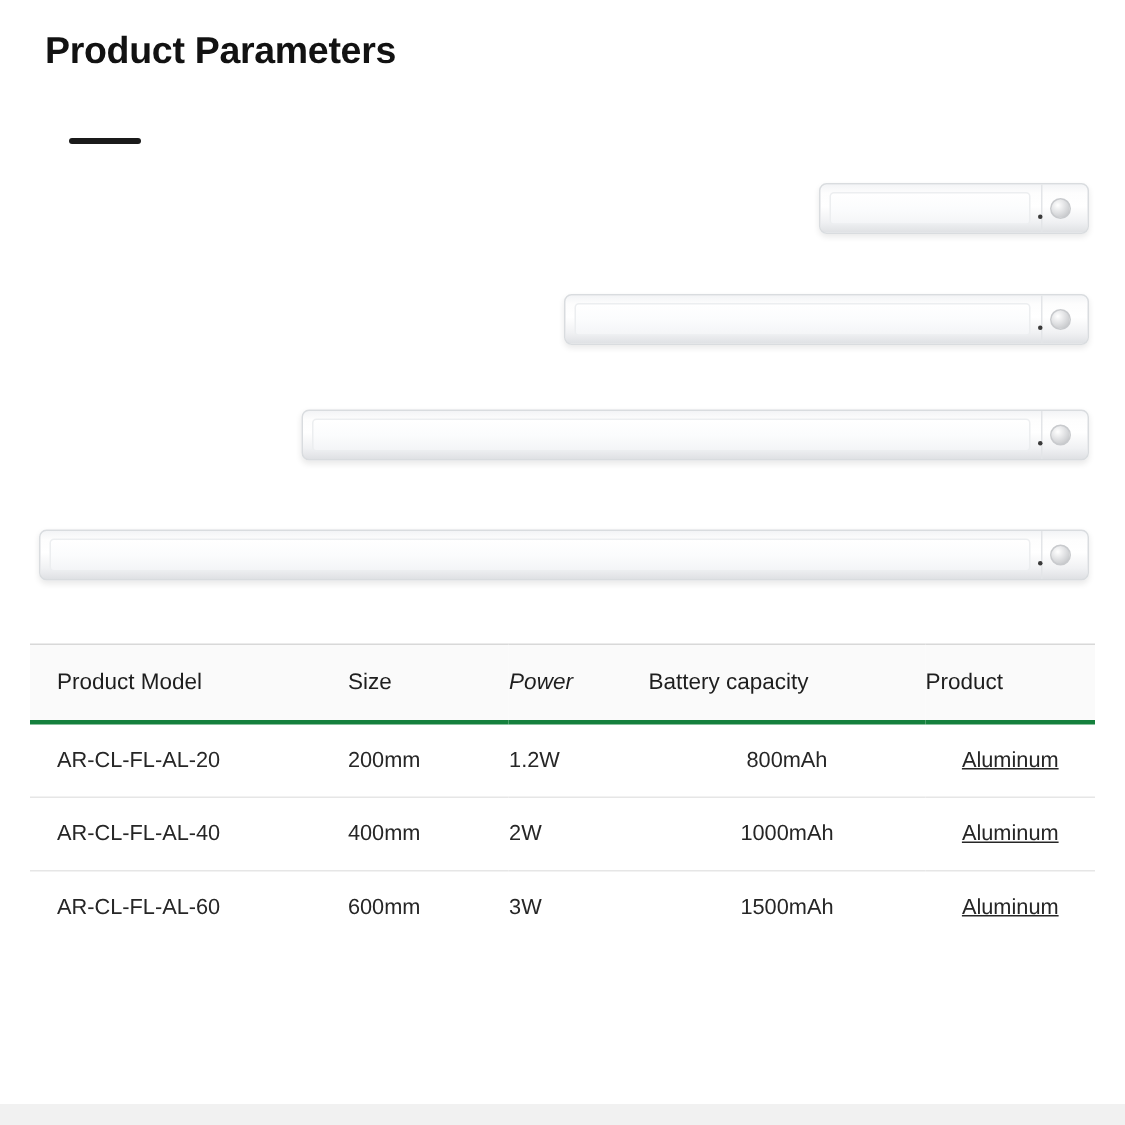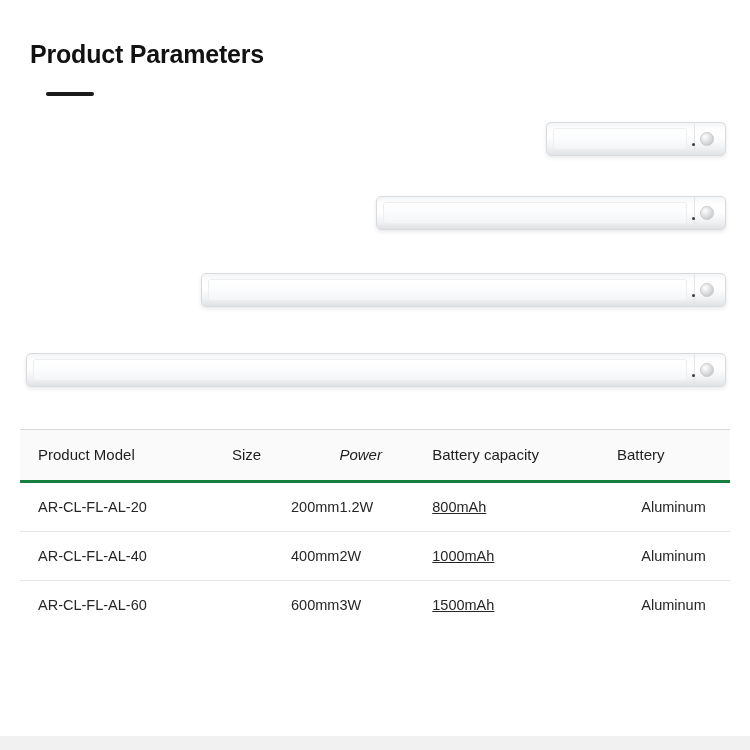--- a/index.html
+++ b/index.html
@@ -13,21 +13,21 @@
     position: relative;
     overflow: hidden;
     font-family: "Liberation Sans", sans-serif;
     color: #222222;
   }
 
   
   .page-title {
     position: absolute;
     left: 30px;
-    top: 40px;
+    top: 20px;
     font-size: 25px;
     font-weight: bold;
     letter-spacing: -0.2px;
     color: #121212;
   }
   .title-rule {
     position: absolute;
     left: 46px;
     top: 92px;
     width: 48px;
@@ -146,24 +146,24 @@
   .c-power  { width: 95px;  }
   .c-batt   { width: 190px; }
   .c-mat    { width: 115px; }
 
   thead .c-size  { padding-left: 2px; }
   thead .c-power { padding-left: 10px; font-style: italic; }
   thead .c-batt  { padding-left: 0px; margin-left: 36px; }
   thead .c-mat   { padding-left: 0px; }
 
   tbody .c-model { padding-left: 18px; margin-top: 34px; }
-  tbody .c-size  { padding-left: 2px; text-align: right; }
+  tbody .c-size  { padding-left: 2px; }
   tbody .c-power { padding-left: 12px; }
-  tbody .c-batt  { text-align: left; padding-right: 18px; text-decoration: underline; }
-  tbody .c-mat   { font-size: 12.5px; text-align: center; padding-top: 26px; }
+  tbody .c-batt  { text-align: center; padding-right: 18px; }
+  tbody .c-mat   { font-size: 12.5px; text-align: center; padding-top: 26px; text-decoration: underline; }
 
   
   .footer-strip {
     position: absolute;
     left: 0;
     bottom: 0;
     width: 750px;
     height: 14px;
     background: #f1f1f1;
   }
@@ -207,21 +207,21 @@
 </div>
 
 <div class="table-wrap">
   <table class="params">
     <thead>
       <tr>
         <th class="c-model">Product Model</th>
         <th class="c-size">Size</th>
         <th class="c-power">Power</th>
         <th class="c-batt">Battery capacity</th>
-        <th class="c-mat">Battery</th>
+        <th class="c-mat">Product</th>
       </tr>
     </thead>
     <tbody>
       <tr>
         <td class="c-model">AR-CL-FL-AL-20</td>
         <td class="c-size">200mm</td>
         <td class="c-power">1.2W</td>
         <td class="c-batt">800mAh</td>
         <td class="c-mat">Aluminum</td>
       </tr>

